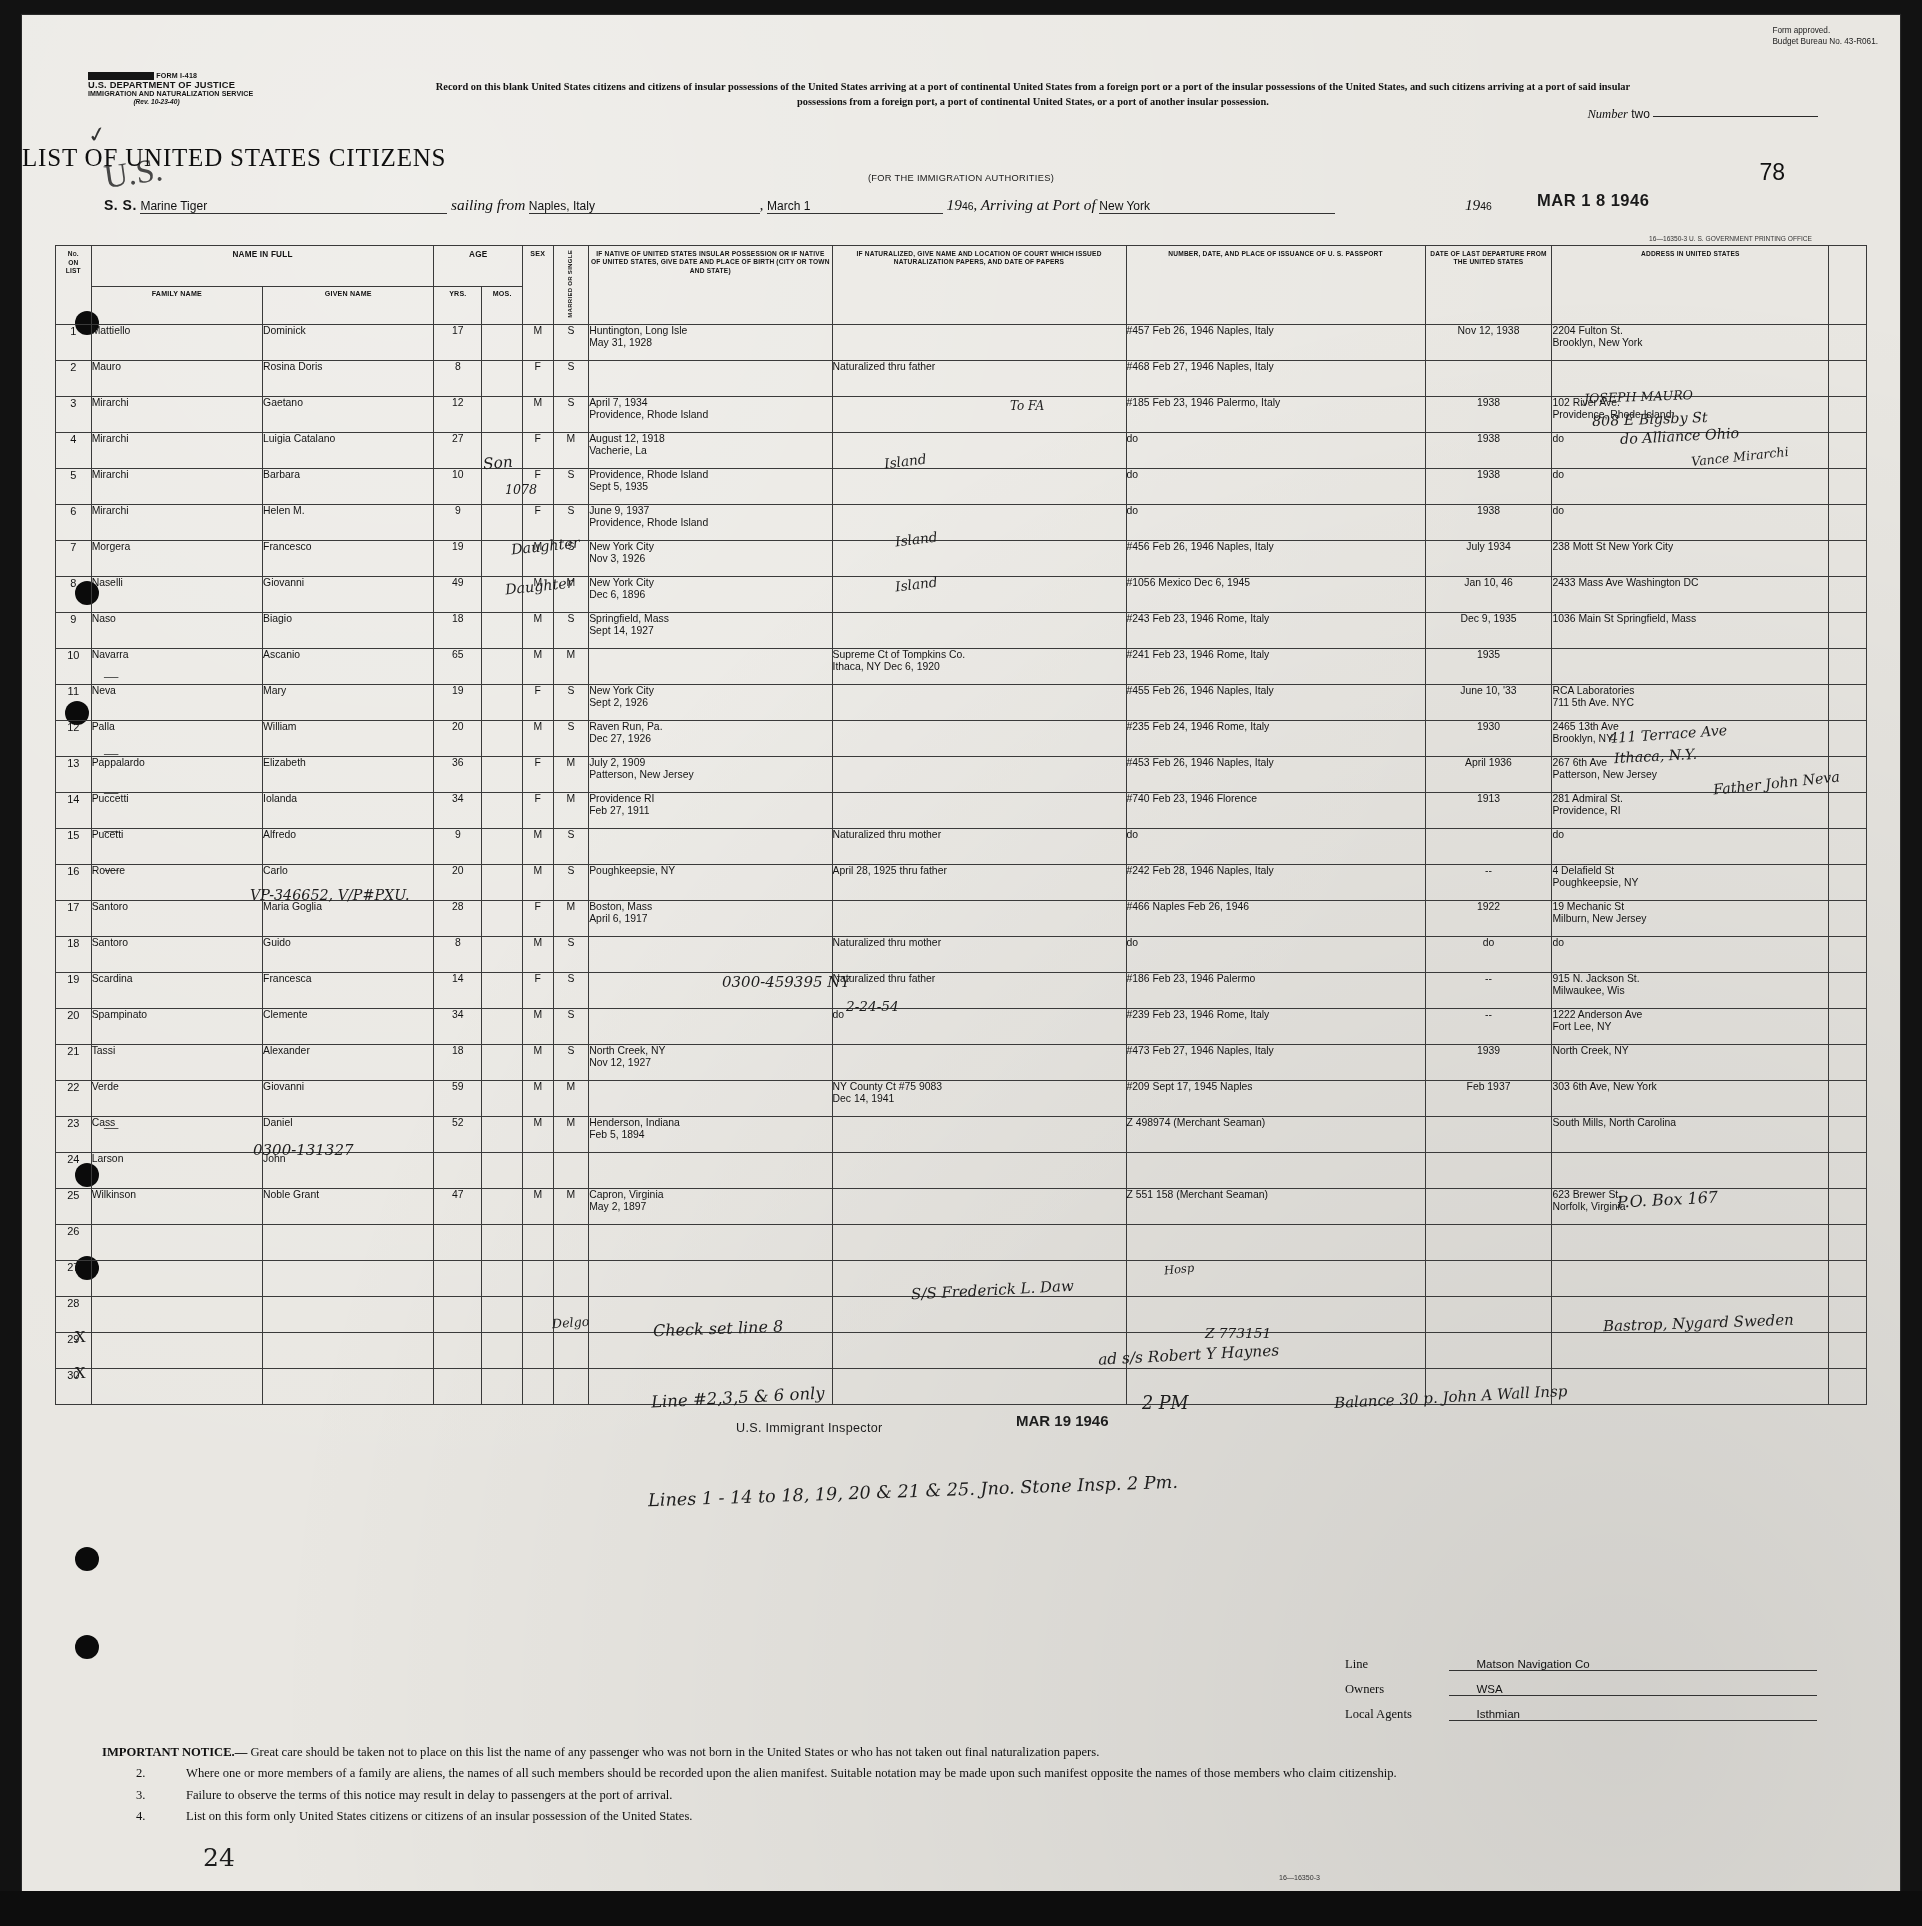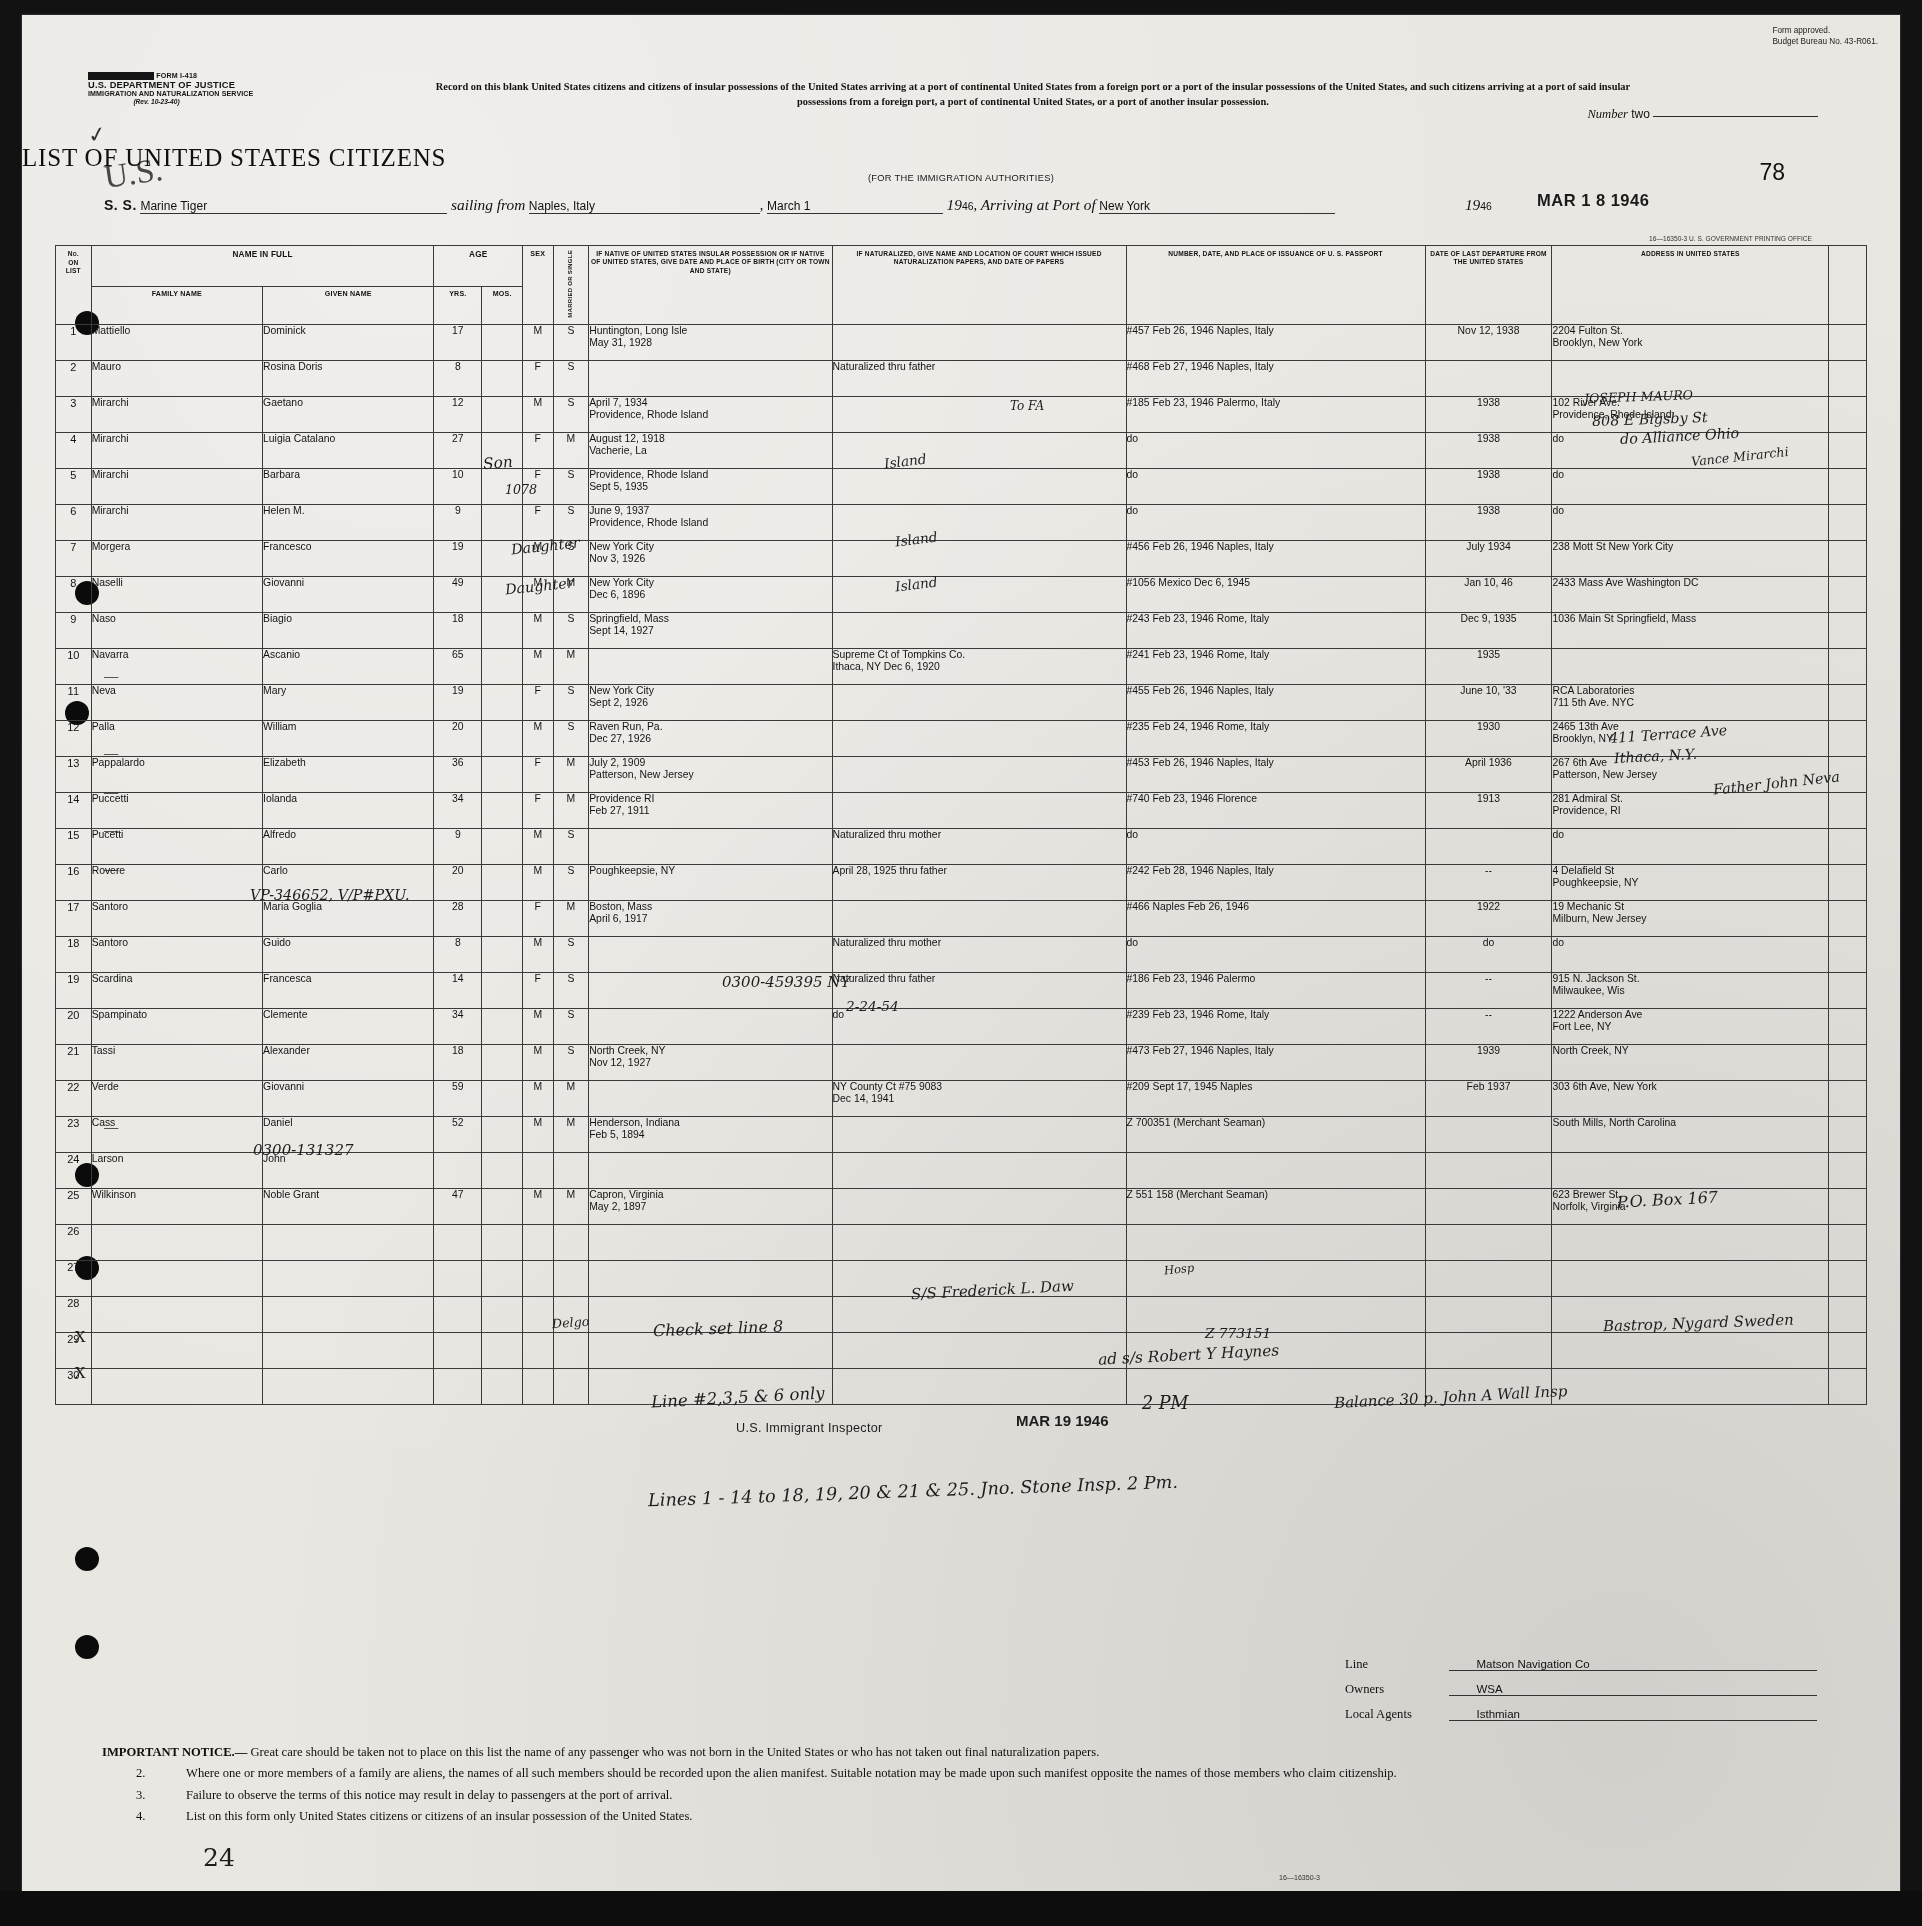--- a/index.html
+++ b/index.html
@@ -613,21 +613,21 @@
             <td class="cell num">23</td>
             <td class="cell">Cass</td>
             <td class="cell">Daniel</td>
             <td class="cell ctr">52</td>
             <td class="cell ctr"></td>
             <td class="cell ctr">M</td>
             <td class="cell ctr">M</td>
             <td class="cell">Henderson, Indiana
 Feb 5, 1894</td>
             <td class="cell"></td>
-            <td class="cell">Z 700351 (Merchant Seaman)</td>
+            <td class="cell">Z 498974 (Merchant Seaman)</td>
             <td class="cell ctr"></td>
             <td class="cell">South Mills, North Carolina</td>
             <td class="cell"></td>
           </tr>
           <tr>
             <td class="cell num">24</td>
             <td class="cell">Larson</td>
             <td class="cell">John</td>
             <td class="cell ctr"></td>
             <td class="cell ctr"></td>

